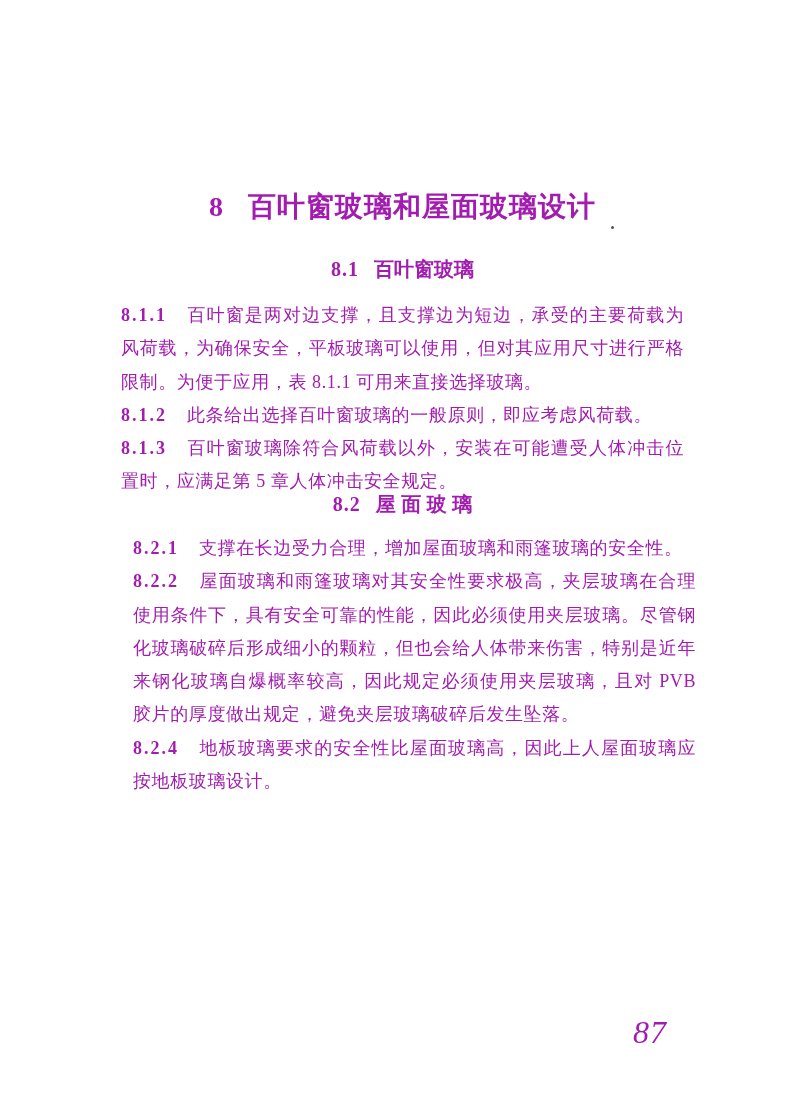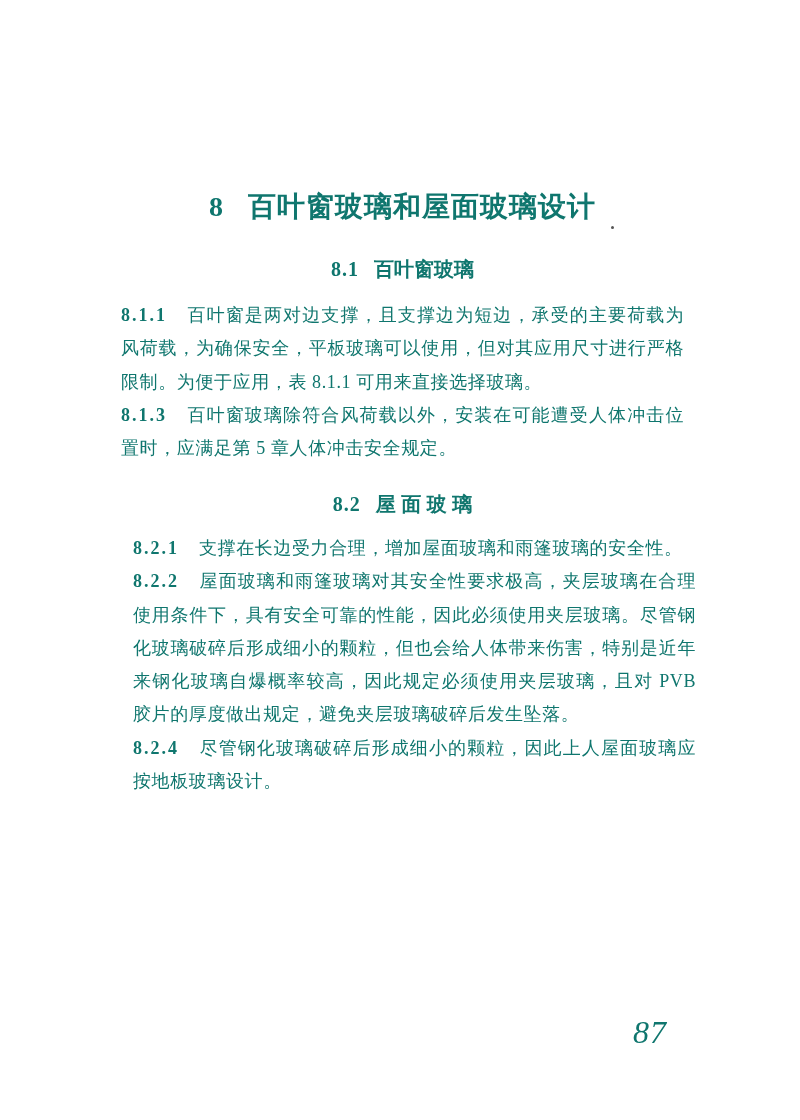--- a/index.html
+++ b/index.html
@@ -6,21 +6,21 @@
     margin: 0;
     padding: 0;
     background: #ffffff;
   }
   .page {
     position: relative;
     width: 800px;
     height: 1120px;
     background: #ffffff;
     overflow: hidden;
-    color: #0f766e;
+    color: #a21caf;
     font-family: "Liberation Serif", "DejaVu Serif", serif;
   }
   .content-col {
     position: absolute;
     left: 121px;
     width: 563px;
   }
   
   .chapter-title {
     top: 186px;
@@ -97,28 +97,29 @@
     <span class="chap-num">8</span><span>百叶窗玻璃和屋面玻璃设计</span>
   </div>
   <div class="scan-speck"></div>
 
   <div class="content-col section-heading heading-81">
     <span class="sec-num">8.1</span><span>百叶窗玻璃</span>
   </div>
 
   <div class="content-col clause-block-81">
     <p class="clause"><span class="cnum">8.1.1</span><span>百叶窗是两对边支撑，且支撑边为短边，承受的主要荷载为风荷载，为确保安全，平板玻璃可以使用，但对其应用尺寸进行严格限制。为便于应用，表 8.1.1 可用来直接选择玻璃。</span></p>
+    <p class="clause"><span class="cnum">8.1.2</span><span>此条给出选择百叶窗玻璃的一般原则，即应考虑风荷载。</span></p>
     <p class="clause"><span class="cnum">8.1.3</span><span>百叶窗玻璃除符合风荷载以外，安装在可能遭受人体冲击位置时，应满足第 5 章人体冲击安全规定。</span></p>
   </div>
 
   <div class="content-col section-heading heading-82">
     <span class="sec-num">8.2</span><span>屋 面 玻 璃</span>
   </div>
 
   <div class="content-col clause-block-82">
     <p class="clause"><span class="cnum">8.2.1</span><span>支撑在长边受力合理，增加屋面玻璃和雨篷玻璃的安全性。</span></p>
     <p class="clause"><span class="cnum">8.2.2</span><span>屋面玻璃和雨篷玻璃对其安全性要求极高，夹层玻璃在合理使用条件下，具有安全可靠的性能，因此必须使用夹层玻璃。尽管钢化玻璃破碎后形成细小的颗粒，但也会给人体带来伤害，特别是近年来钢化玻璃自爆概率较高，因此规定必须使用夹层玻璃，且对 PVB 胶片的厚度做出规定，避免夹层玻璃破碎后发生坠落。</span></p>
-    <p class="clause"><span class="cnum">8.2.4</span><span>尽管钢化玻璃破碎后形成细小的颗粒，因此上人屋面玻璃应按地板玻璃设计。</span></p>
+    <p class="clause"><span class="cnum">8.2.4</span><span>地板玻璃要求的安全性比屋面玻璃高，因此上人屋面玻璃应按地板玻璃设计。</span></p>
   </div>
 
   <div class="page-number">87</div>
 
 </div>
 
 </body></html>

